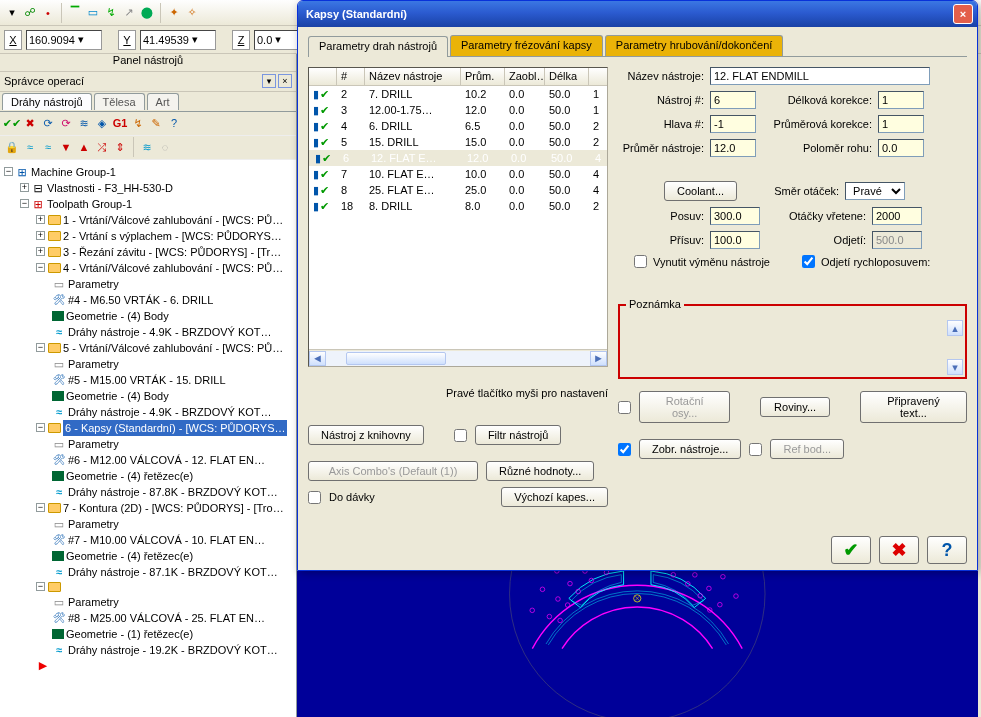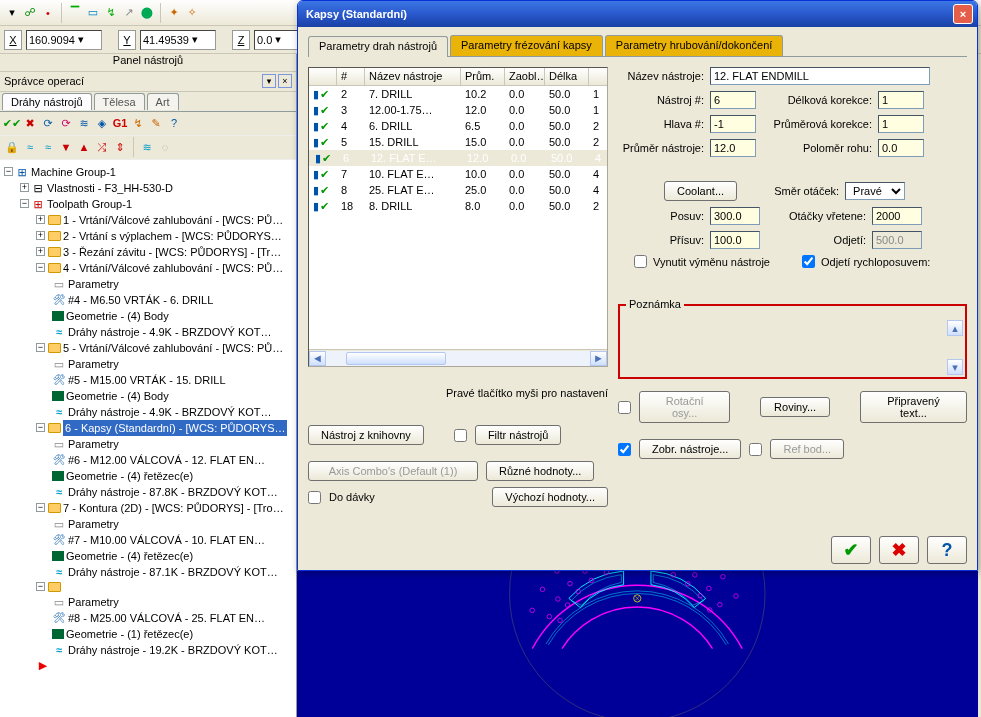--- a/index.html
+++ b/index.html
@@ -580,21 +580,21 @@
           </div>
 
           <div class="btn-row" style="margin-top:16px;">
             <div class="btn disabled" style="min-width:170px;">Axis Combo's (Default (1))</div>
             <div class="btn">Různé hodnoty...</div>
           </div>
           <div class="btn-row">
             <input type="checkbox" style="">
             <span>Do dávky</span>
             <span style="flex:1;"></span>
-            <div class="btn">Výchozí hodnoty...</div>
+            <div class="btn">Výchozí kapes...</div>
           </div>
         </div>
 
         <div class="form-area">
           <div class="frow">
             <label style="width:86px;">Název nástroje:</label>
             <input class="inp white" style="width: 220px;" value="12. FLAT ENDMILL">
           </div>
           <div class="frow">
             <label style="width:86px;">Nástroj #:</label>

